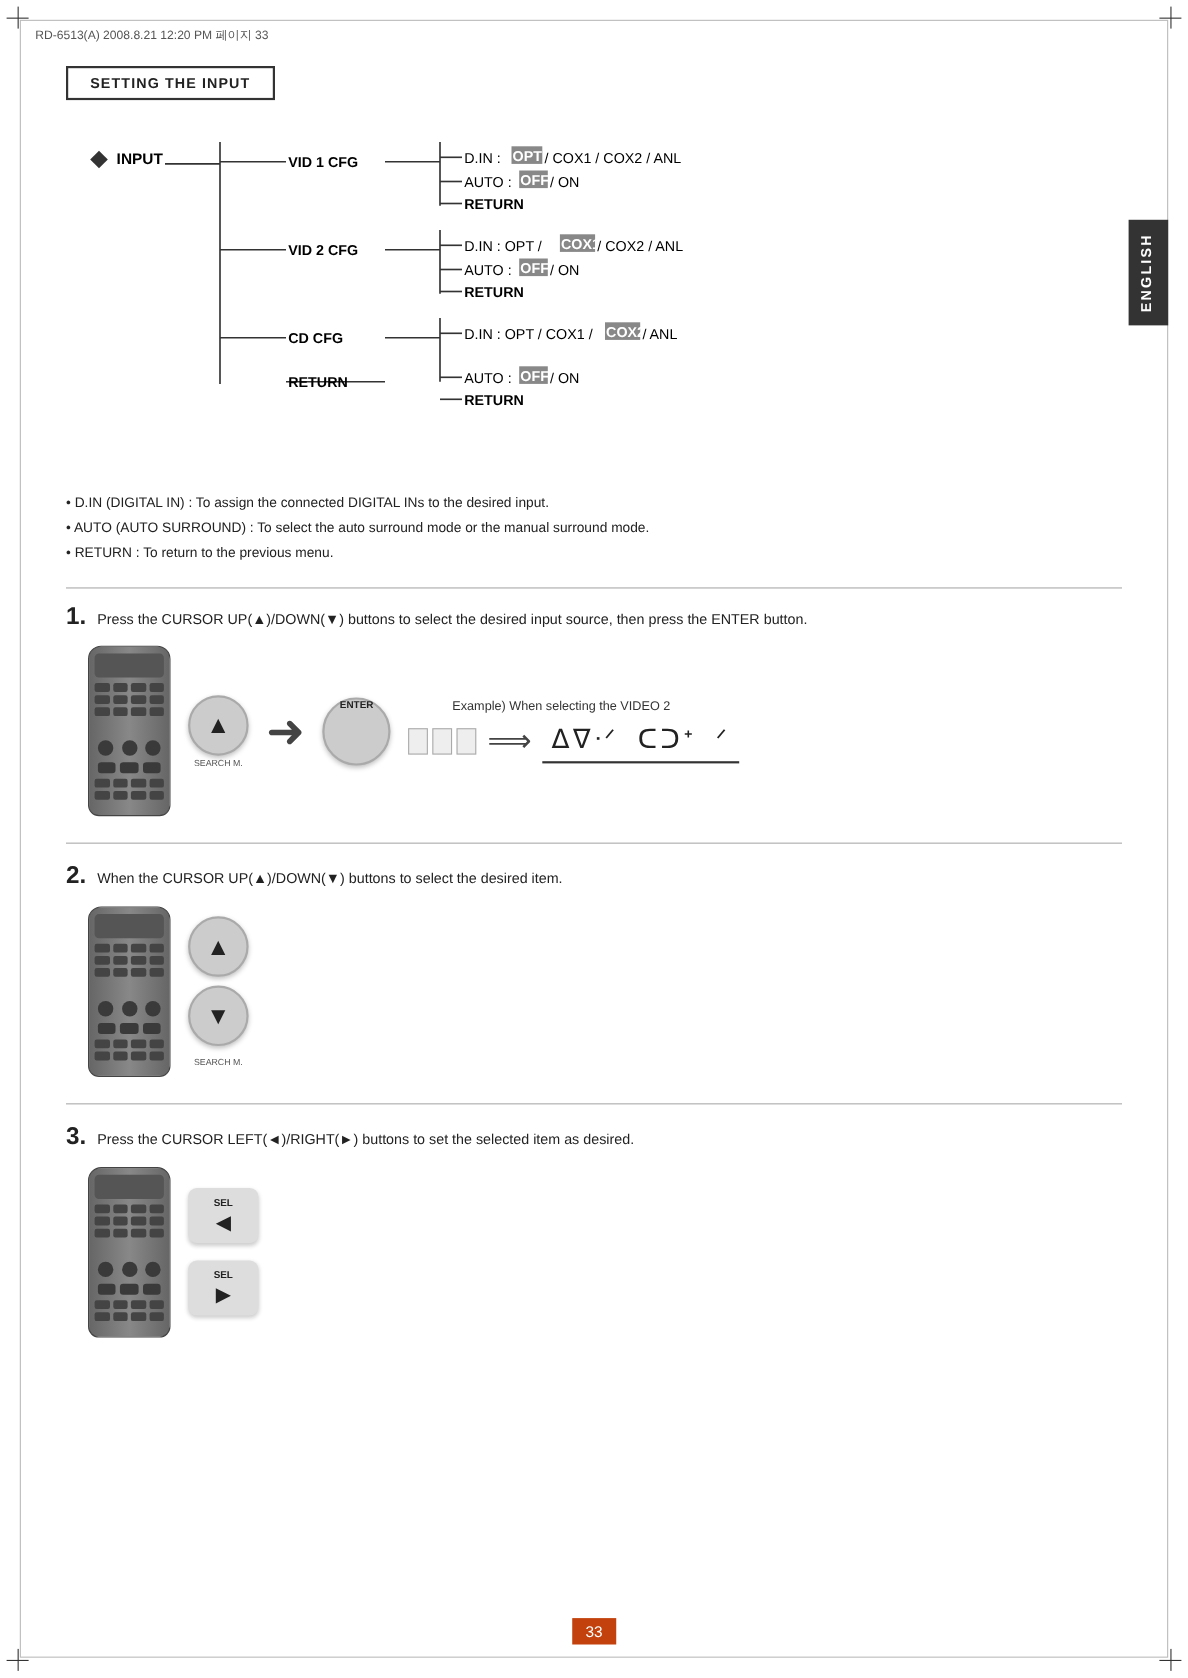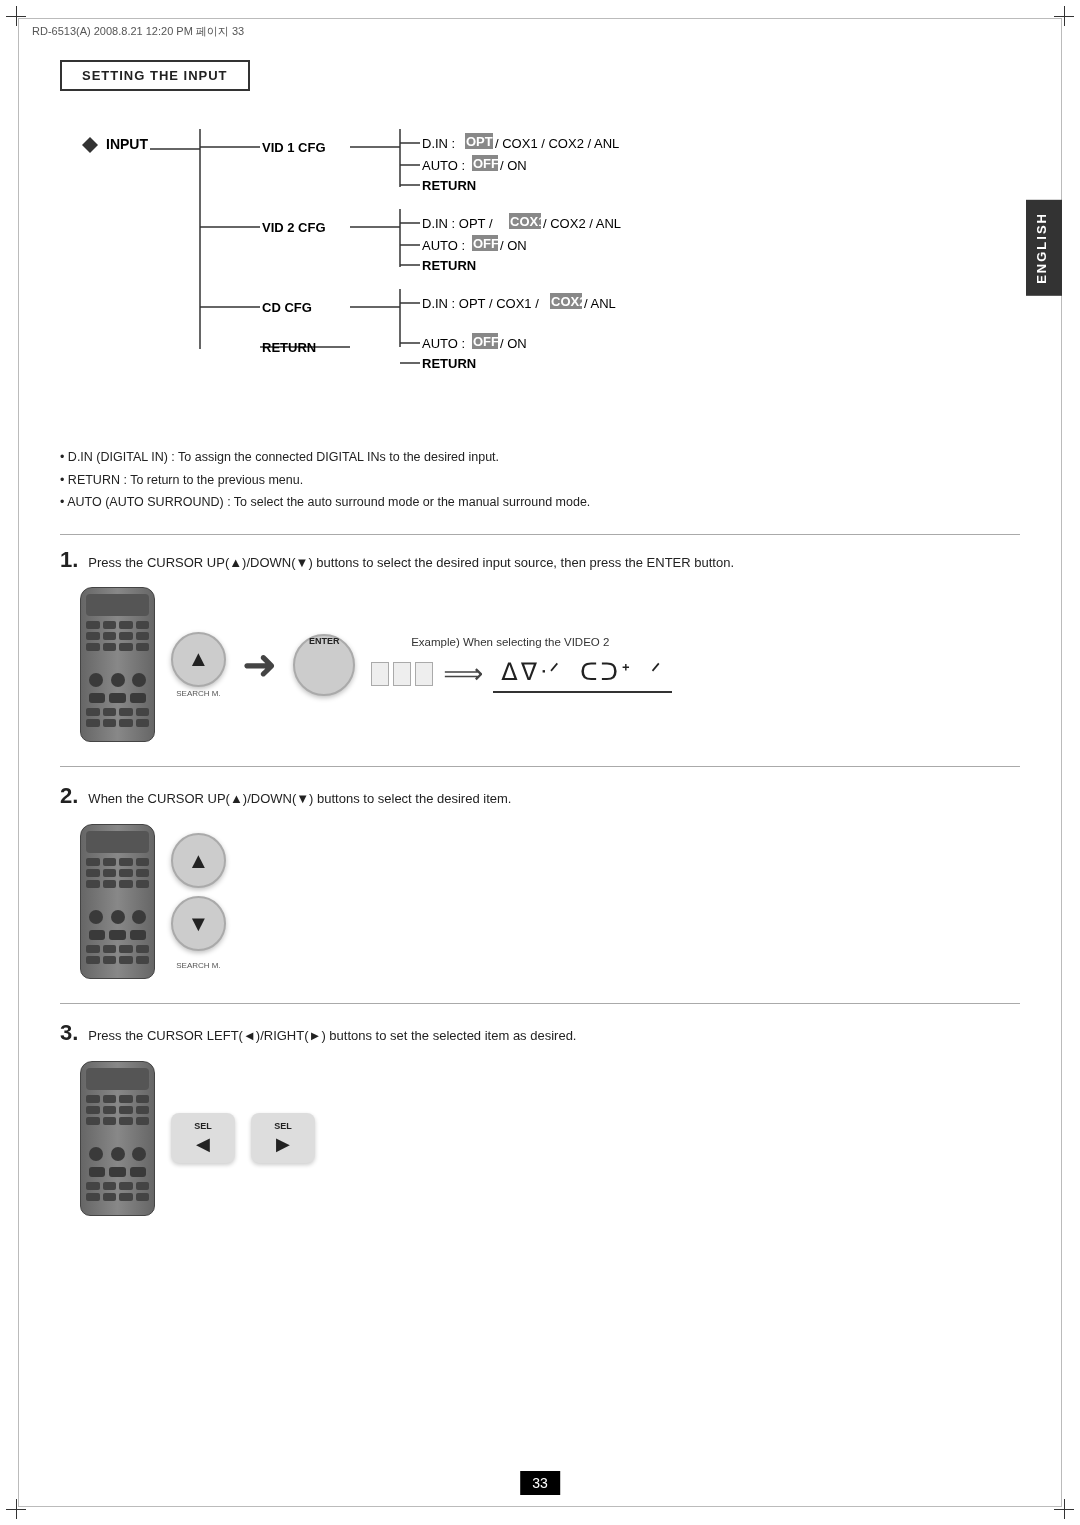--- a/index.html
+++ b/index.html
@@ -130,21 +130,21 @@
       font-weight: bold;
       margin-bottom: 2px;
     }
 
     
     .page-num {
       position: absolute;
       bottom: 30px;
       left: 50%;
       transform: translateX(-50%);
-      background: #000000;
+      background: #c2410c;
       color: #fff;
       padding: 4px 12px;
       font-size: 14px;
     }
 
     
     .reg-mark {
       position: absolute;
       width: 20px; height: 20px;
     }
@@ -384,22 +384,22 @@
       <text x="440" y="229"> / ON</text>
 
       <line x1="340" y1="244" x2="360" y2="244" stroke="#333" stroke-width="1.5"></line>
       <text x="362" y="249" font-weight="bold">RETURN</text>
     </svg>
   </div>
 
   
   <div class="notes">
     <p>D.IN (DIGITAL IN) : To assign the connected DIGITAL INs to the desired input.</p>
+    <p>AUTO (AUTO SURROUND) : To select the auto surround mode or the manual surround mode.</p>
     <p>RETURN : To return to the previous menu.</p>
-    <p>AUTO (AUTO SURROUND) : To select the auto surround mode or the manual surround mode.</p>
   </div>
 
   <hr class="step-divider" style="margin-bottom:14px;">
 
   
   <div class="step">
     <div class="step-header">
       <span class="step-num">1.</span>
       <span class="step-text">Press the CURSOR UP(▲)/DOWN(▼) buttons to select the desired input source, then press the ENTER button.</span>
     </div>
@@ -602,21 +602,21 @@
           </div>
           <div class="remote-row">
             <div class="remote-cell"></div>
             <div class="remote-cell"></div>
             <div class="remote-cell"></div>
             <div class="remote-cell"></div>
           </div>
         </div>
       </div>
 
-      <div style="display:flex;align-items:center;gap:16px;">
+      <div style="display:flex;align-items:center;gap:16px;flex-direction:column;">
         <div class="sel-btn">
           <div class="sel-btn-label">SEL</div>
           <span>◀</span>
         </div>
         <div class="sel-btn">
           <div class="sel-btn-label">SEL</div>
           <span>▶</span>
         </div>
       </div>
     </div>

